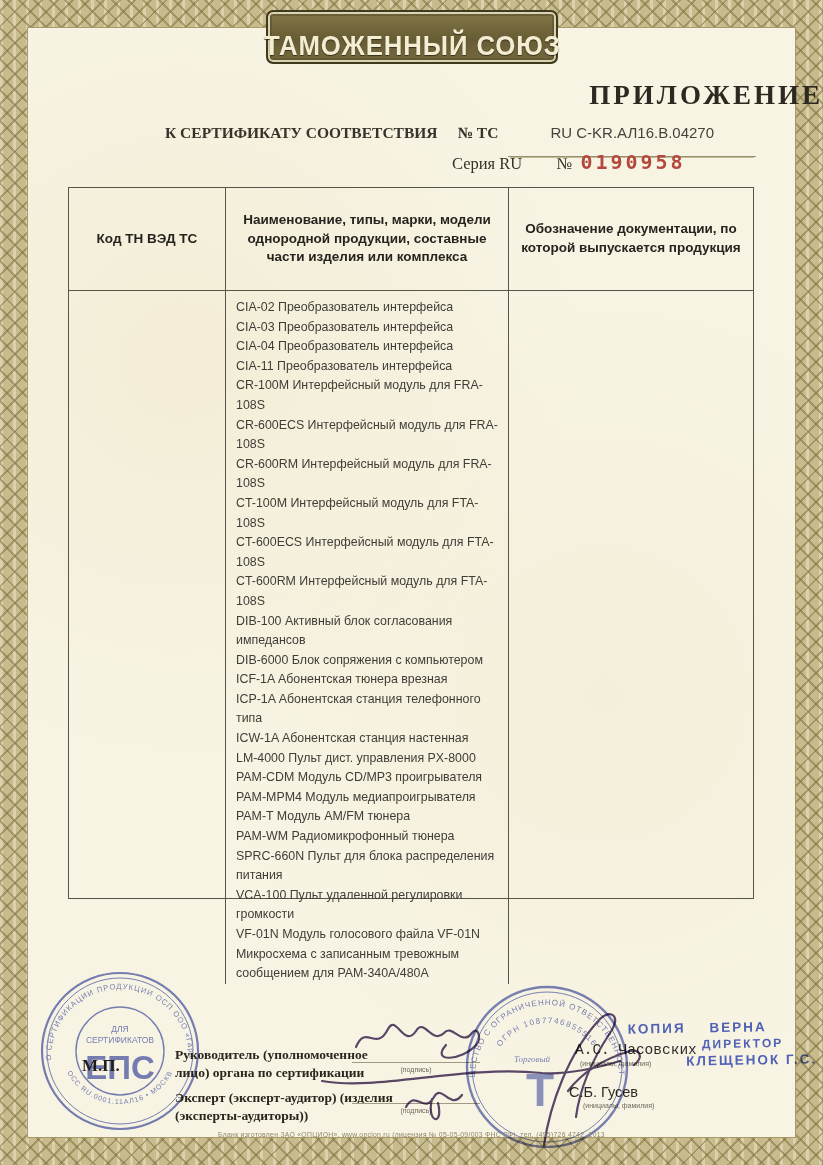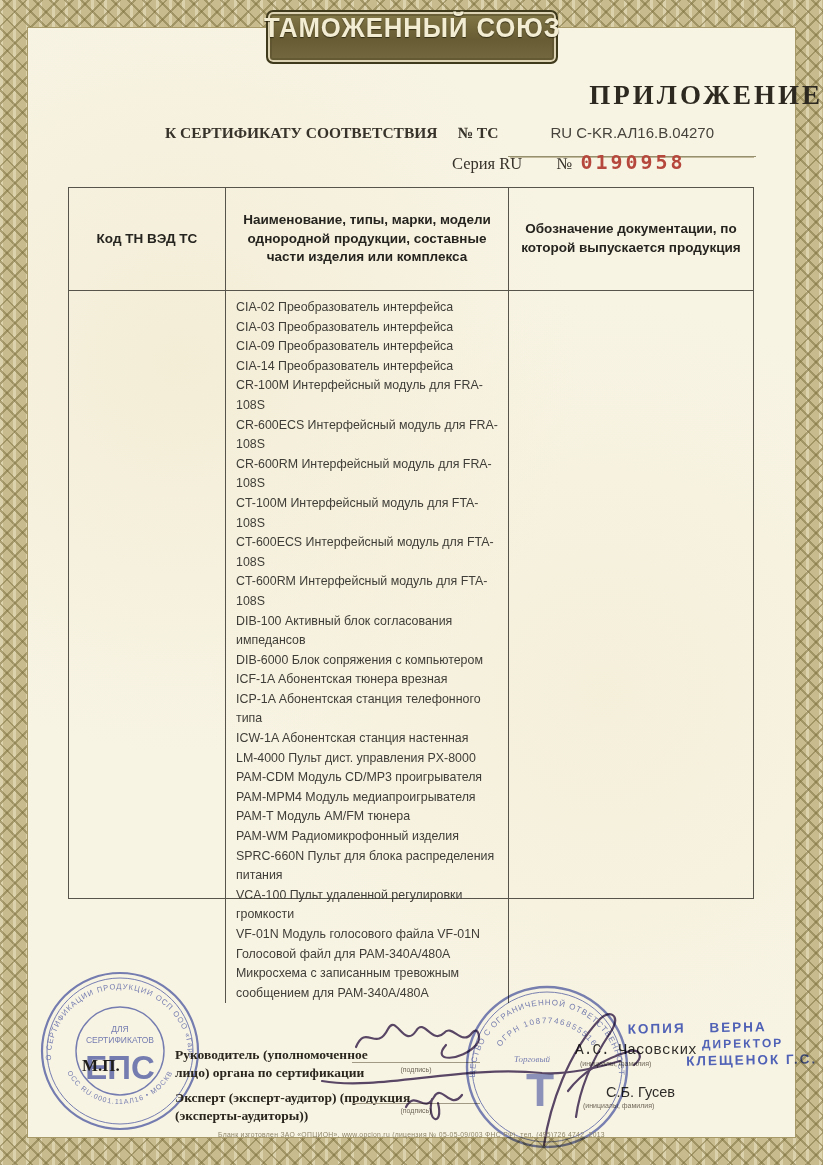--- a/index.html
+++ b/index.html
@@ -19,21 +19,21 @@
       radial-gradient(circle at 20% 30%, rgba(235,225,190,.35), transparent 40%),
       radial-gradient(circle at 75% 60%, rgba(238,229,196,.30), transparent 45%),
       #f8f4e4;
     outline:1px solid #a89a68;
   }
   
   .plaque{
     position:absolute; left:266px; top:10px; width:292px; height:54px;
     background:linear-gradient(#847948, #675c33 55%, #746940);
     border:2px solid #403a1d; border-radius:7px;
-    display:flex; align-items:flex-start; justify-content:center;
+    display:flex; align-items:flex-end; justify-content:center;
     box-shadow:inset 0 0 0 2px rgba(240,232,202,.85), inset 0 0 0 4px rgba(90,80,45,.6);
   }
   .plaque span{
     font-family:"Liberation Sans", sans-serif; font-weight:bold; font-size:28px;
     color:#f3edd3; letter-spacing:1px; transform:scaleX(.92); white-space:nowrap;
     text-shadow:0 1px 1px rgba(40,35,15,.8);
   }
   
   .title{
     position:absolute; top:80px; left:0; width:100%; text-align:right;
@@ -91,21 +91,21 @@
   .line2{ left:352px; top:1103px; }
   .sig-caption{
     position:absolute; font-size:7px; color:#6f685a; width:128px; text-align:center;
   }
   .cap1{ left:352px; top:1066px; }
   .cap2{ left:352px; top:1107px; }
   .sig-name{
     position:absolute; font-size:14.5px; color:#2e2c28; white-space:nowrap;
   }
   .name1{ left:575px; top:1042px;font-family:Liberation Mono, monospace; }
-  .name2{ left:606px; top:1084px; }
+  .name2{ left:569px; top:1084px; }
   .name-caption{
     position:absolute; font-size:7px; color:#6f685a; white-space:nowrap;
   }
   .ncap1{ left:580px; top:1060px; }
   .ncap2{ left:583px; top:1102px; }
   
   .stamp-svg{ position:absolute; mix-blend-mode:multiply; }
   .stamp-left{ left:35px; top:966px; }
   .stamp-center{ left:462px; top:982px; }
   .copy-stamp{
@@ -149,42 +149,41 @@
   </div>
 
   <div class="cert-table">
     <div class="cell th">Код ТН ВЭД ТС</div>
     <div class="cell th">Наименование, типы, марки, модели однородной продукции, составные части изделия или комплекса</div>
     <div class="cell th last-col">Обозначение документации, по которой выпускается продукция</div>
     <div class="cell last-row"></div>
     <div class="cell last-row td-products">
         <div>CIA-02 Преобразователь интерфейса</div>
         <div>CIA-03 Преобразователь интерфейса</div>
-        <div>CIA-09 Преобразователь интерфейса</div>
-        <div>CIA-14 Преобразователь интерфейса</div>
+        <div>CIA-04 Преобразователь интерфейса</div>
+        <div>CIA-11 Преобразователь интерфейса</div>
         <div>CR-100M Интерфейсный модуль для FRA-108S</div>
         <div>CR-600ECS Интерфейсный модуль для FRA-108S</div>
         <div>CR-600RM Интерфейсный модуль для FRA-108S</div>
         <div>CT-100M Интерфейсный модуль для FTA-108S</div>
         <div>CT-600ECS Интерфейсный модуль для FTA-108S</div>
         <div>CT-600RM Интерфейсный модуль для FTA-108S</div>
         <div>DIB-100 Активный блок согласования импедансов</div>
         <div>DIB-6000 Блок сопряжения с компьютером</div>
         <div>ICF-1A  Абонентская тюнера врезная</div>
         <div>ICP-1A  Абонентская станция телефонного типа</div>
         <div>ICW-1A Абонентская станция настенная</div>
         <div>LM-4000 Пульт дист. управления PX-8000</div>
         <div>PAM-CDM Модуль CD/MP3 проигрывателя</div>
         <div>PAM-MPM4 Модуль медиапроигрывателя</div>
         <div>PAM-T Модуль AM/FM тюнера</div>
-        <div>PAM-WM Радиомикрофонный изделия</div>
+        <div>PAM-WM Радиомикрофонный тюнера</div>
         <div>SPRC-660N Пульт для блока распределения питания</div>
         <div>VCA-100 Пульт удаленной регулировки громкости</div>
         <div>VF-01N  Модуль голосового файла VF-01N</div>
-        <div>Голосовой файл для PAM-340A/480A</div>
         <div>Микросхема с записанным тревожным сообщением для PAM-340A/480A</div>
       </div>
     <div class="cell last-col last-row"></div>
   </div>
 
   <svg class="stamp-svg stamp-left" width="170" height="170" viewBox="0 0 170 170" style="opacity:.8">
     <defs>
       <path id="arcTop" d="M16,92 A69,69 0 1 1 154,92"></path>
       <path id="arcBottom" d="M33,108 A60,60 0 0 0 137,108"></path>
     </defs>
@@ -198,21 +197,21 @@
       <textPath href="#arcBottom" startOffset="50%" text-anchor="middle">РОСС RU.0001.11АЛ16 • МОСКВА</textPath>
     </text>
     <text x="85" y="66" text-anchor="middle" font-size="8.5" fill="#5663b6">ДЛЯ</text>
     <text x="85" y="77" text-anchor="middle" font-size="8.5" fill="#5663b6">СЕРТИФИКАТОВ</text>
     <text x="85" y="113" text-anchor="middle" font-size="33" font-weight="bold" fill="#5663b6">ЕПС</text>
   </svg>
 
   <div class="mp">М.П.</div>
 
   <div class="sig-label lbl-head">Руководитель (уполномоченное лицо) органа по сертификации</div>
-  <div class="sig-label lbl-expert">Эксперт (эксперт-аудитор) (продукция (эксперты-аудиторы))</div>
+  <div class="sig-label lbl-expert">Эксперт (эксперт-аудитор) (изделия (эксперты-аудиторы))</div>
 
   <div class="sig-line line1"></div>
   <div class="sig-caption cap1">(подпись)</div>
   <div class="sig-line line2"></div>
   <div class="sig-caption cap2">(подпись)</div>
 
   <div class="sig-name name1">А.С. Часовских</div>
   <div class="name-caption ncap1">(инициалы, фамилия)</div>
   <div class="sig-name name2">С.Б. Гусев</div>
   <div class="name-caption ncap2">(инициалы, фамилия)</div>

